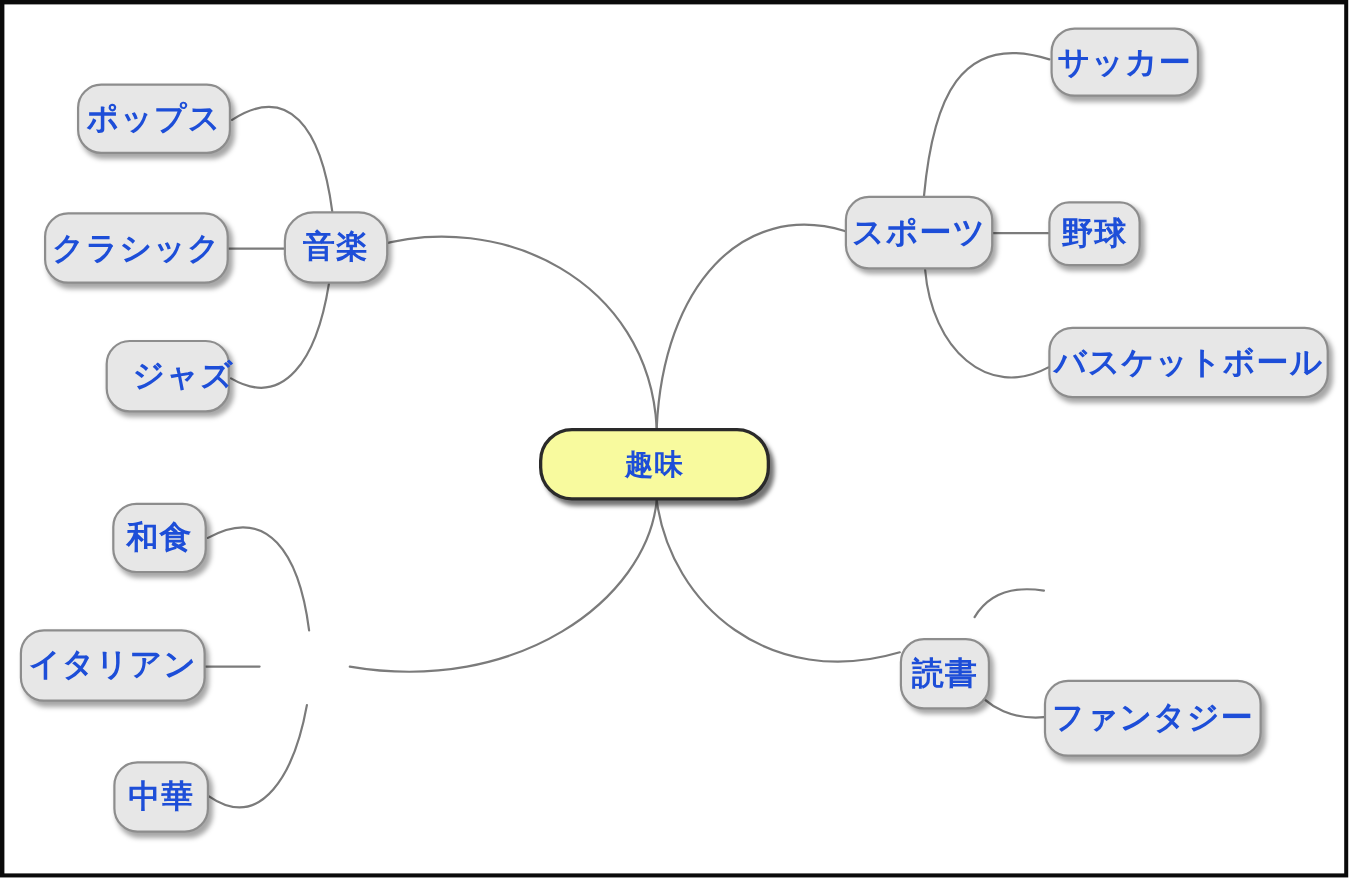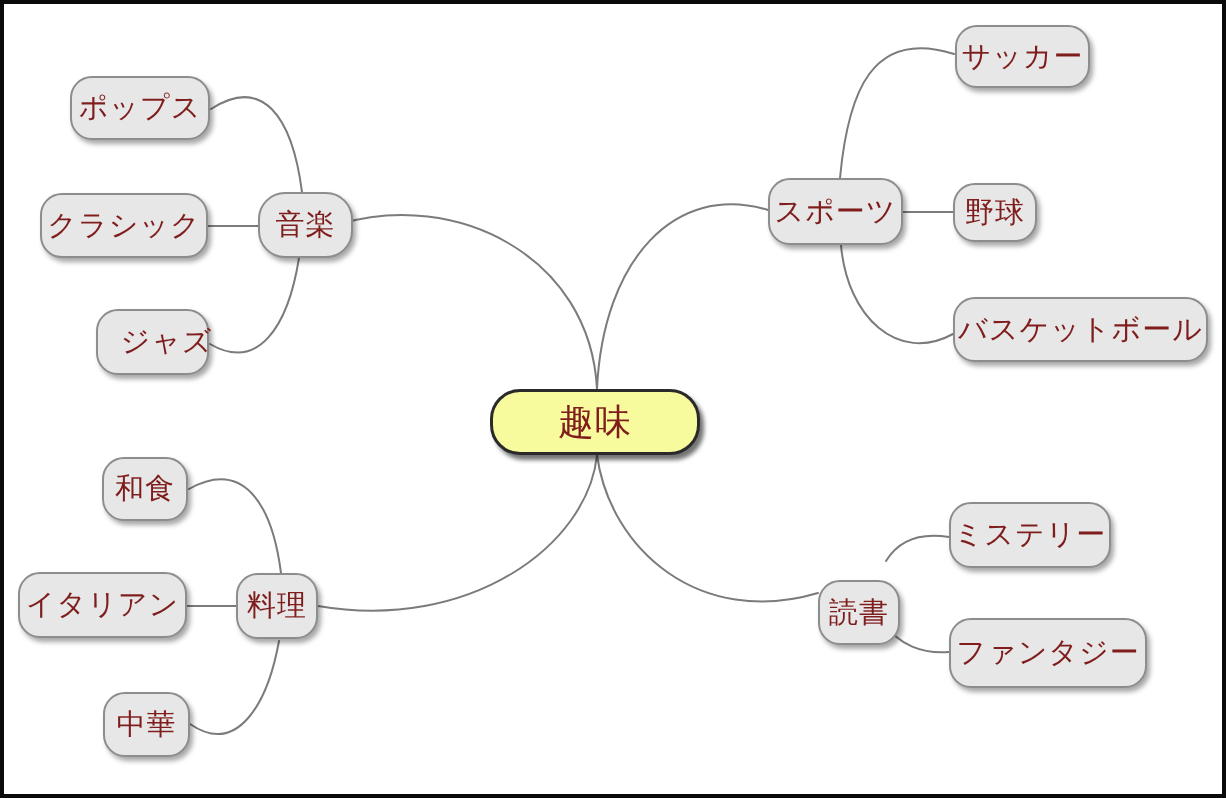--- a/index.html
+++ b/index.html
@@ -29,48 +29,48 @@
   }
   .node {
     position: absolute;
     display: flex;
     align-items: center;
     justify-content: center;
     background: #e7e7e7;
     border: 2px solid #8d8d8d;
     border-radius: 22px;
     box-shadow: 3px 4px 5px rgba(0,0,0,0.35);
-    color: #7f1d1d;
-    font-weight: normal;
+    color: #1d4ed8;
+    font-weight: bold;
     font-size: 29px;
     letter-spacing: 1px;
     z-index: 10;
     box-sizing: border-box;
     white-space: nowrap;
     cursor: default;
   }
   .node.root {
     background: #f8fa9e;
     border: 3px solid #2a2a2a;
     border-radius: 30px;
     box-shadow: 4px 5px 4px rgba(0,0,0,0.55);
-    font-size: 36px;
+    font-size: 26px;
     text-align: right;
   }
   .node .label { pointer-events: none; }
 
   
   #node-root       { left: 490px; top: 389px; width: 210px; height: 66px; }
   #node-music      { left: 258px; top: 192px; width:  95px; height: 66px; border-radius: 27px; }
   #node-pops       { left:  70px; top:  76px; width: 140px; height: 64px; }
   #node-classic    { left:  40px; top: 193px; width: 168px; height: 65px; }
   #node-jazz       { left:  96px; top: 309px; width: 113px; height: 66px; padding-left: 28px; }
   #node-sports     { left: 768px; top: 178px; width: 135px; height: 67px; }
   #node-soccer     { left: 955px; top:  25px; width: 135px; height: 63px; }
-  #node-baseball   { left: 953px; top: 183px; width:  84px; height: 59px; }
+  #node-baseball   { left: 953px; top: 183px; width:  84px; height: 59px; border-radius: 19px; }
   #node-basketball { left: 953px; top: 297px; width: 255px; height: 65px; }
   #node-cooking    { left: 236px; top: 573px; width:  82px; height: 66px; }
   #node-washoku    { left: 102px; top: 457px; width:  86px; height: 64px; }
   #node-italian    { left:  18px; top: 572px; width: 169px; height: 66px; align-items: center; }
   #node-chuka      { left: 103px; top: 692px; width:  87px; height: 65px; }
   #node-reading    { left: 818px; top: 560px; width:  82px; height: 65px; margin-top: 20px; }
   #node-mystery    { left: 949px; top: 502px; width: 162px; height: 66px; }
   #node-fantasy    { left: 949px; top: 618px; width: 198px; height: 70px; }
 
   .wire {
@@ -126,37 +126,31 @@
   <div class="node" id="node-soccer">
     <span class="label">サッカー</span>
   </div>
   <div class="node" id="node-baseball">
     <span class="label">野球</span>
   </div>
   <div class="node" id="node-basketball">
     <span class="label">バスケットボール</span>
   </div>
 
-  <div class="node" id="node-cooking">
-    <span class="label">料理</span>
-  </div>
   <div class="node" id="node-washoku">
     <span class="label">和食</span>
   </div>
   <div class="node" id="node-italian">
     <span class="label">イタリアン</span>
   </div>
   <div class="node" id="node-chuka">
     <span class="label">中華</span>
   </div>
 
   <div class="node" id="node-reading">
     <span class="label">読書</span>
   </div>
-  <div class="node" id="node-mystery">
-    <span class="label">ミステリー</span>
-  </div>
   <div class="node" id="node-fantasy">
     <span class="label">ファンタジー</span>
   </div>
 
   <div id="frame"></div>
 </div>
 
 </body></html>

